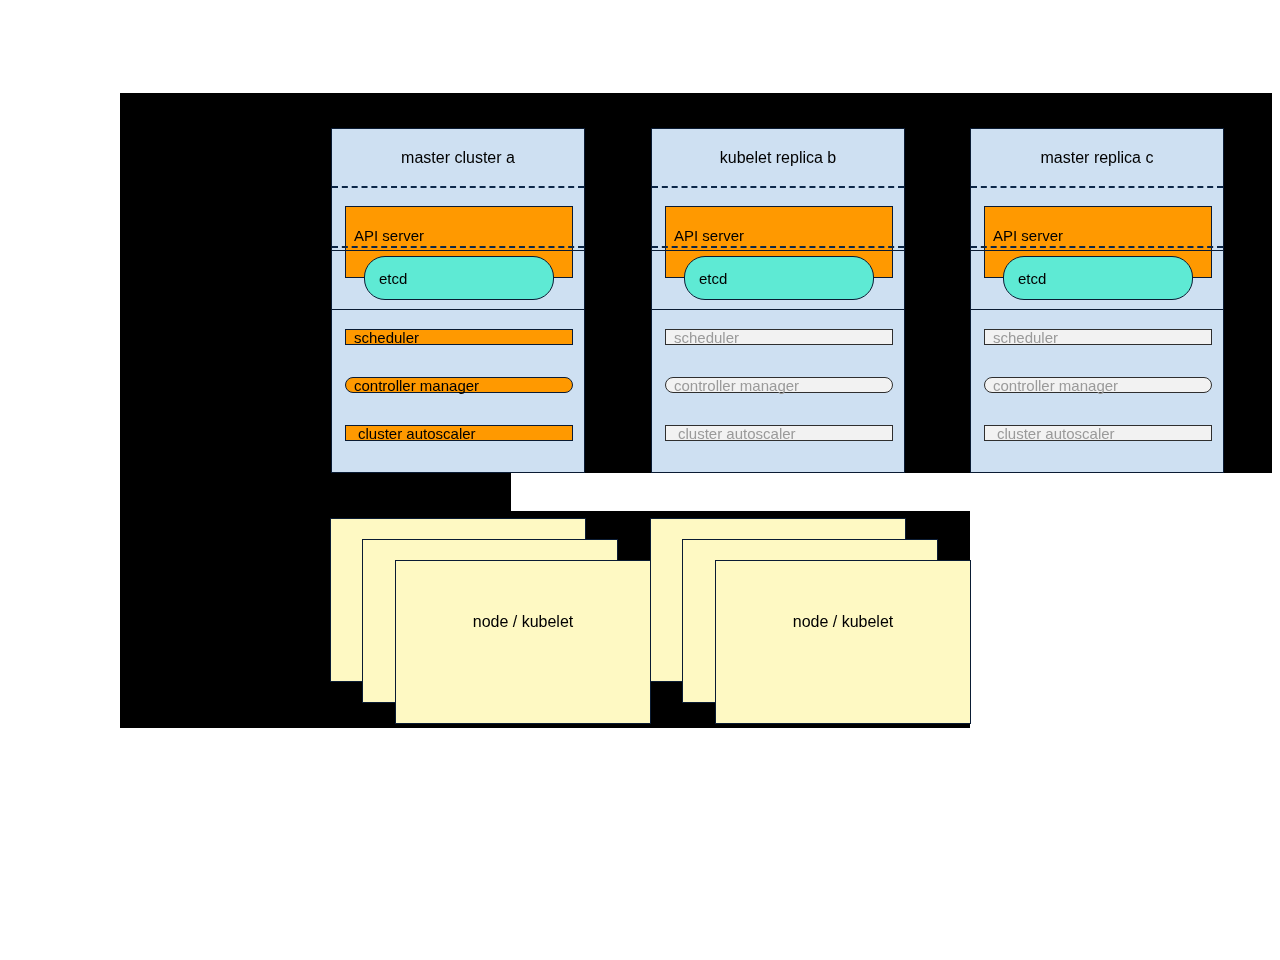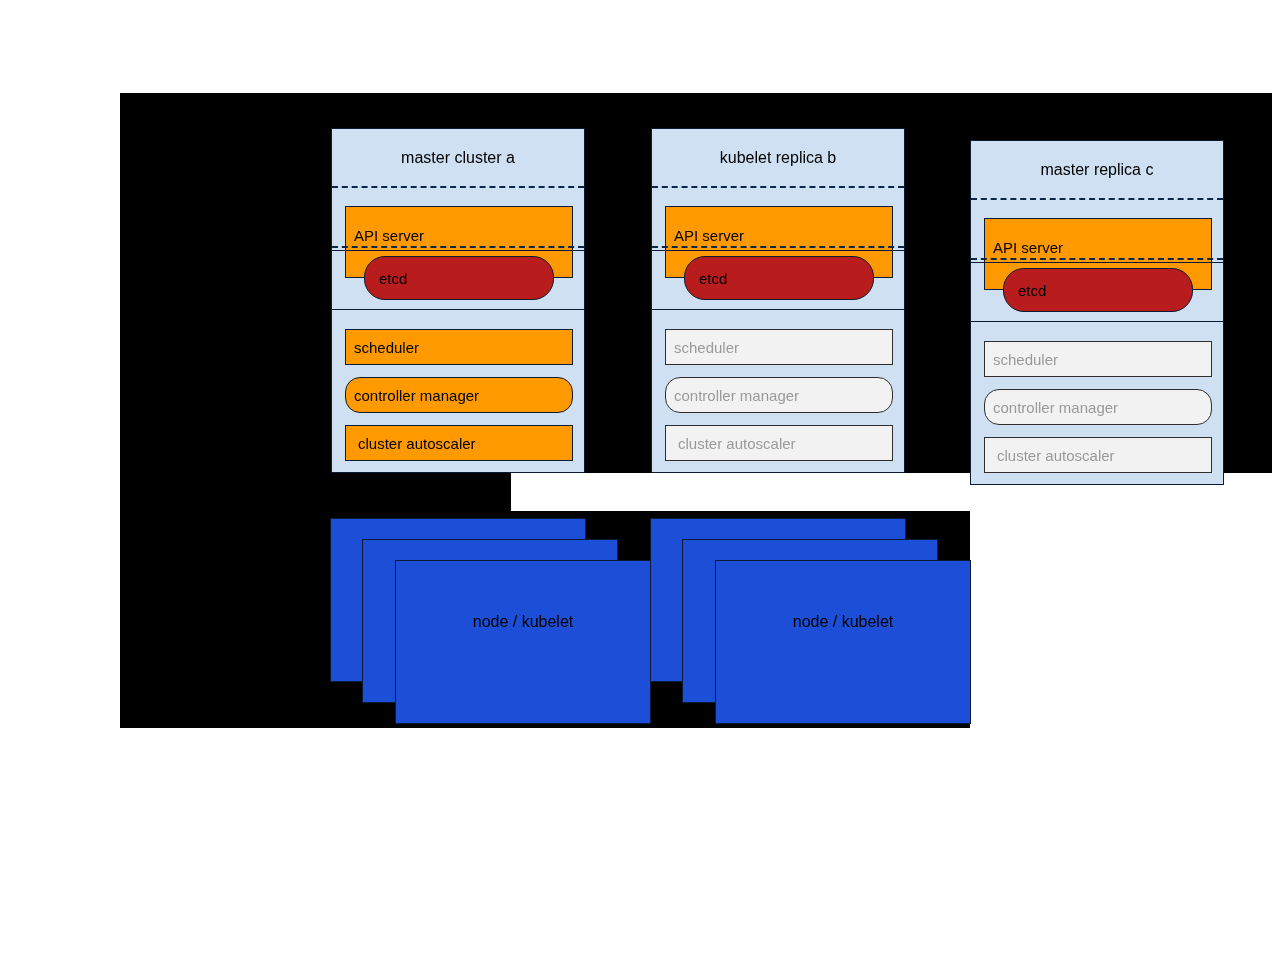--- a/index.html
+++ b/index.html
@@ -37,21 +37,21 @@
     position: absolute;
     top: 128px;
     width: 254px;
     height: 345px;
     background: #CEE0F2;
     border: 1px solid #0a1b33;
     box-sizing: border-box;
   }
   .replica-a { left: 331px; }
   .replica-b { left: 651px; }
-  .replica-c { left: 970px; margin-top: 12px; }
+  .replica-c { left: 970px; }
 
   .replica-title {
     position: absolute;
     left: 0;
     top: 20px;
     width: 100%;
     text-align: center;
     font-size: 16px;
     color: #000000;
   }
@@ -76,21 +76,21 @@
     height: 0;
   }
   .solid-top    { top: 121px; }
   .solid-bottom { top: 180px; }
 
   
   .chip {
     position: absolute;
     left: 13px;
     width: 228px;
-    height: 36px;
+    height: 16px;
     box-sizing: border-box;
     border: 1px solid #0a1b33;
     display: flex;
     align-items: center;
     padding-left: 8px;
     font-size: 15px;
     color: #000000;
   }
   .chip.active   { background: #FF9900; border-color: #0a1b33; }
   .chip.inactive { background: #F2F2F2; border-color: #2f2f2f; color: #9a9a9a; }
@@ -101,42 +101,42 @@
   .chip-autoscale { top: 296px; padding-left: 12px; }
 
   
   .etcd {
     position: absolute;
     left: 32px;
     top: 127px;
     width: 190px;
     height: 44px;
     box-sizing: border-box;
-    background: #b91c1c;
+    background: #5eead4;
     border: 1px solid #0a1b33;
     border-radius: 21px;
     display: flex;
     align-items: center;
     padding-left: 14px;
     font-size: 15px;
     color: #000000;
   }
 
   
   .node-stack {
     position: absolute;
     width: 300px;
     height: 208px;
   }
   .node-stack-1 { left: 330px; top: 518px; }
   .node-stack-2 { left: 650px; top: 518px; }
 
   .node-card {
     position: absolute;
-    background: #1d4ed8;
+    background: #fef9c3;
     border: 1px solid #0a1b33;
     box-sizing: border-box;
   }
   .node-card-back  { left: 0px;  top: 0px;  width: 256px; height: 164px; }
   .node-card-mid   { left: 32px; top: 21px; width: 256px; height: 164px; }
   .node-card-front { left: 65px; top: 42px; width: 256px; height: 164px; }
 
   .node-label {
     position: absolute;
     left: 0;

